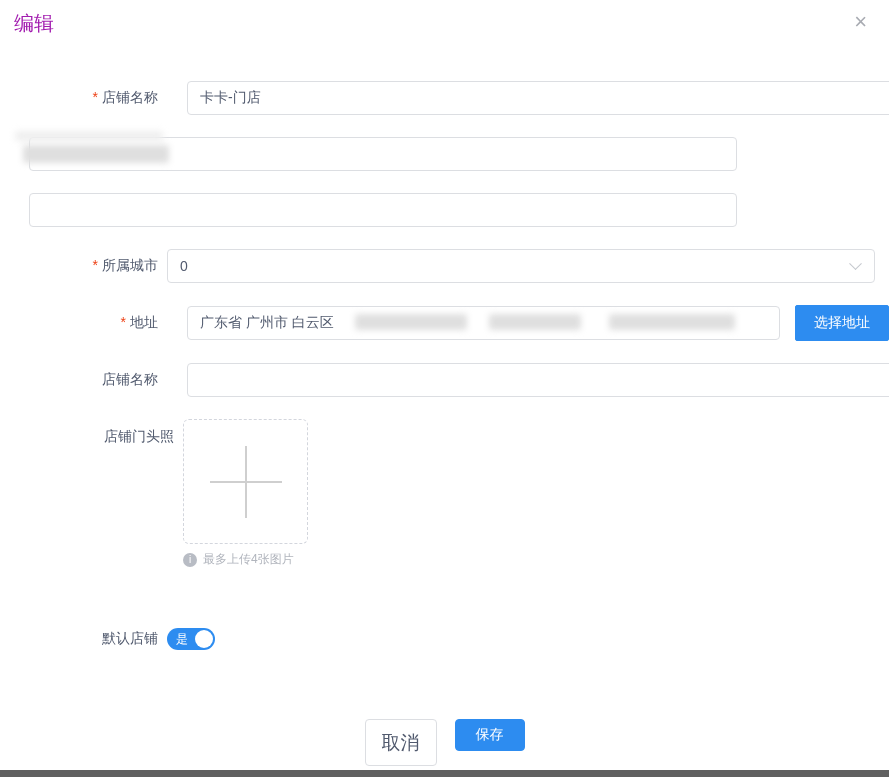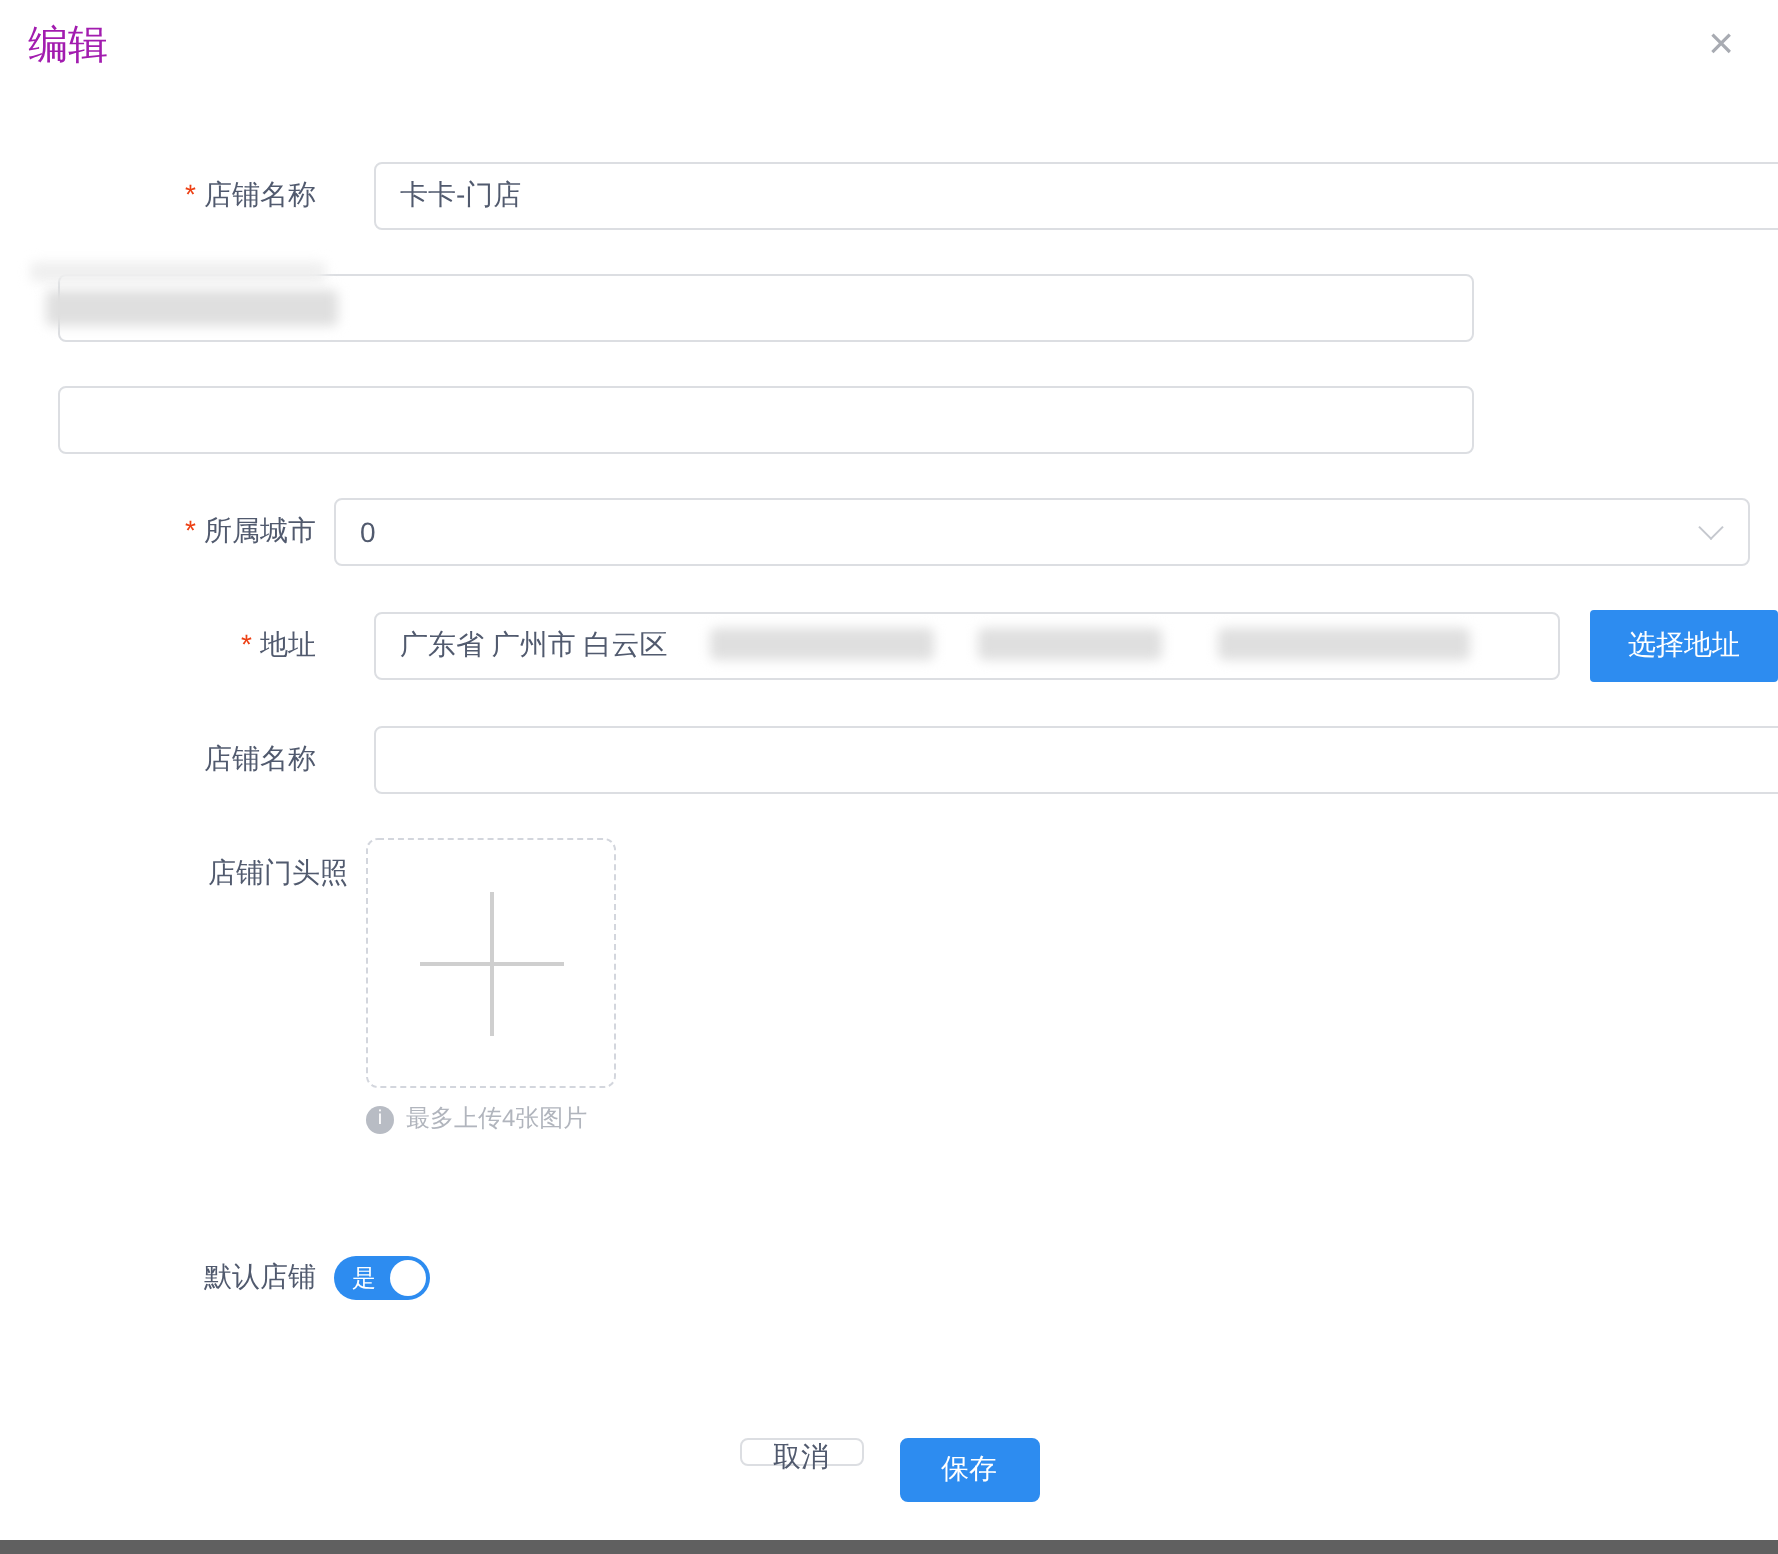--- a/index.html
+++ b/index.html
@@ -60,22 +60,22 @@
   .row-toggle { display:flex; align-items:center; margin-top:60px; }
   .toggle {
     width:48px; height:22px; background:#2d8cf0; border-radius:11px;
     position:relative; display:flex; align-items:center; cursor:pointer;
   }
   .toggle-text { color:#fff; font-size:12px; margin-left:9px; }
   .knob { position:absolute; right:2px; top:2px; width:18px; height:18px; background:#fff; border-radius:50%; }
 
   .footer { display:flex; justify-content:center; gap:18px; margin-top:69px; }
   .btn-cancel {
-    height:14px; padding:0 16px; background:#fff; border:1px solid #dcdee2; border-radius:4px;
-    color:#515a6e; font-size:14px; cursor:pointer;
+    height:47px; padding:0 16px; background:#fff; border:1px solid #dcdee2; border-radius:4px;
+    color:#515a6e; font-size:19px; cursor:pointer;
     font-family:"Liberation Sans","DejaVu Sans",sans-serif;
   }
   .btn-save {
     height:32px; padding:0 20px; background:#2d8cf0; border:1px solid #2d8cf0; border-radius:4px;
     color:#fff; font-size:14px; cursor:pointer;
     font-family:"Liberation Sans","DejaVu Sans",sans-serif;
     text-align:center;
   }
   .bottom-bar { position:absolute; left:0; bottom:0; width:889px; height:7px; background:#606060; }
 </style>

